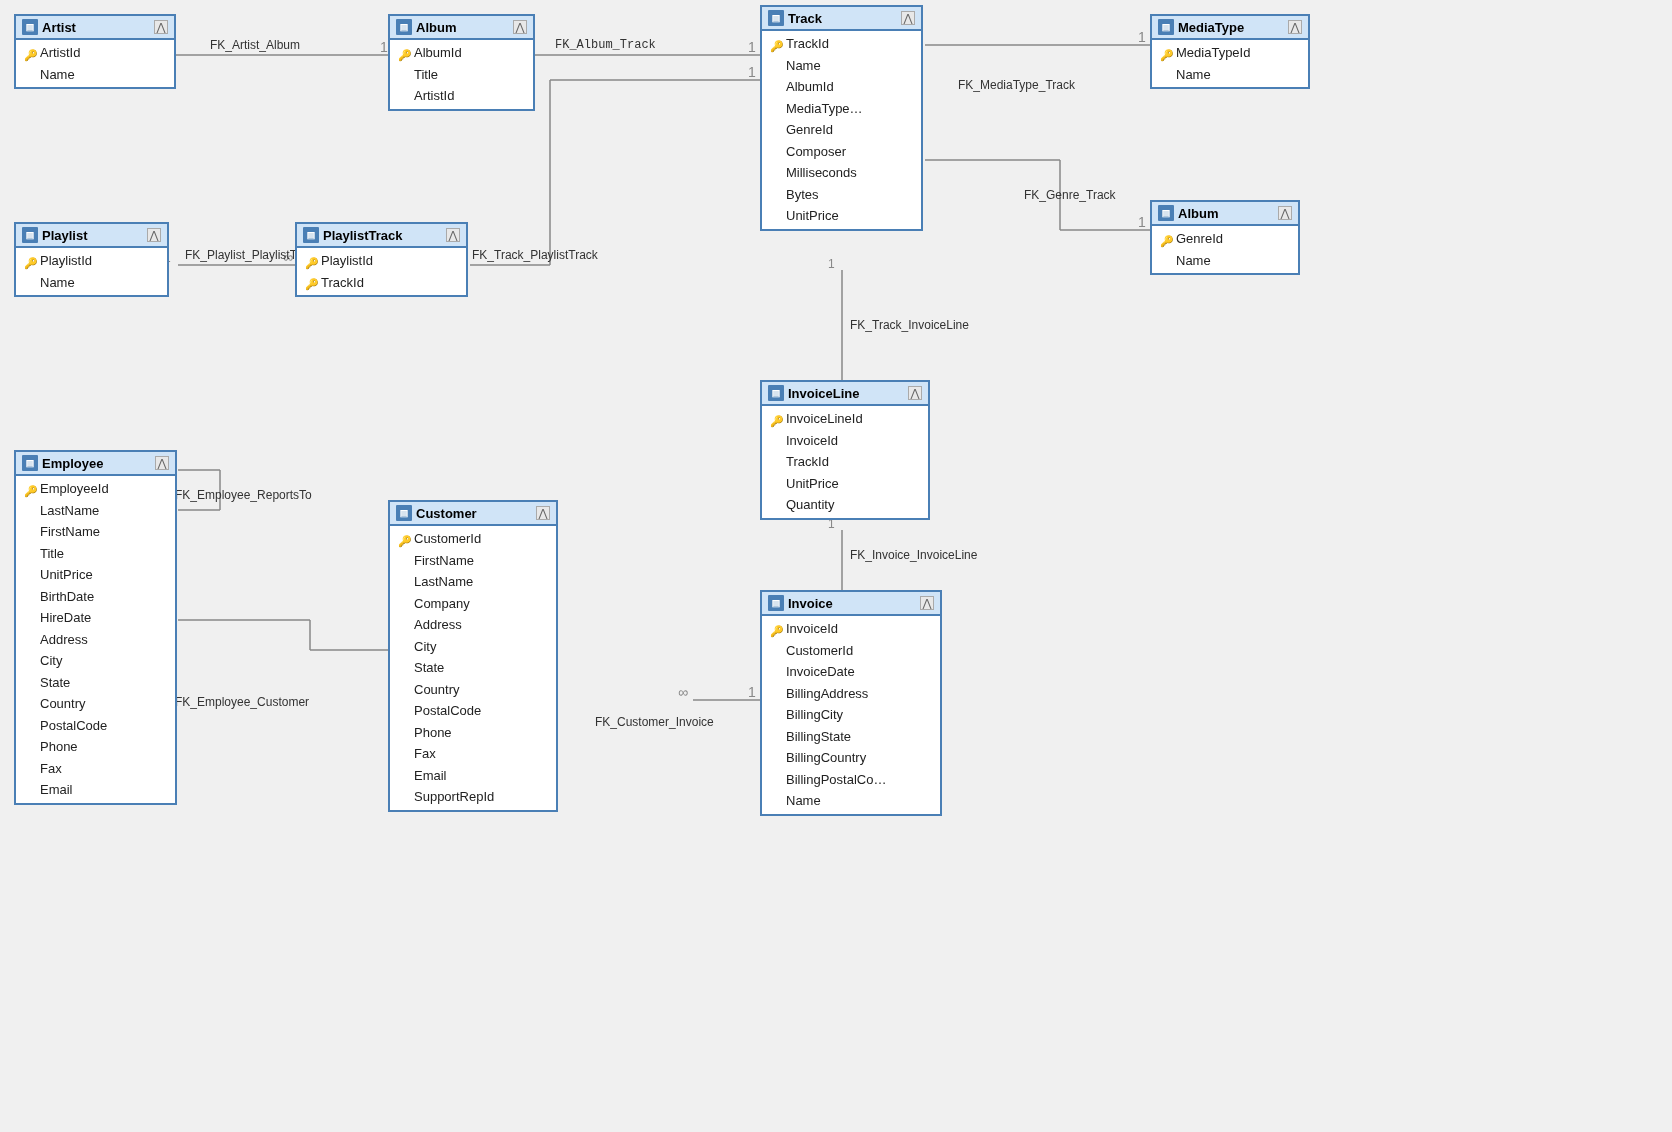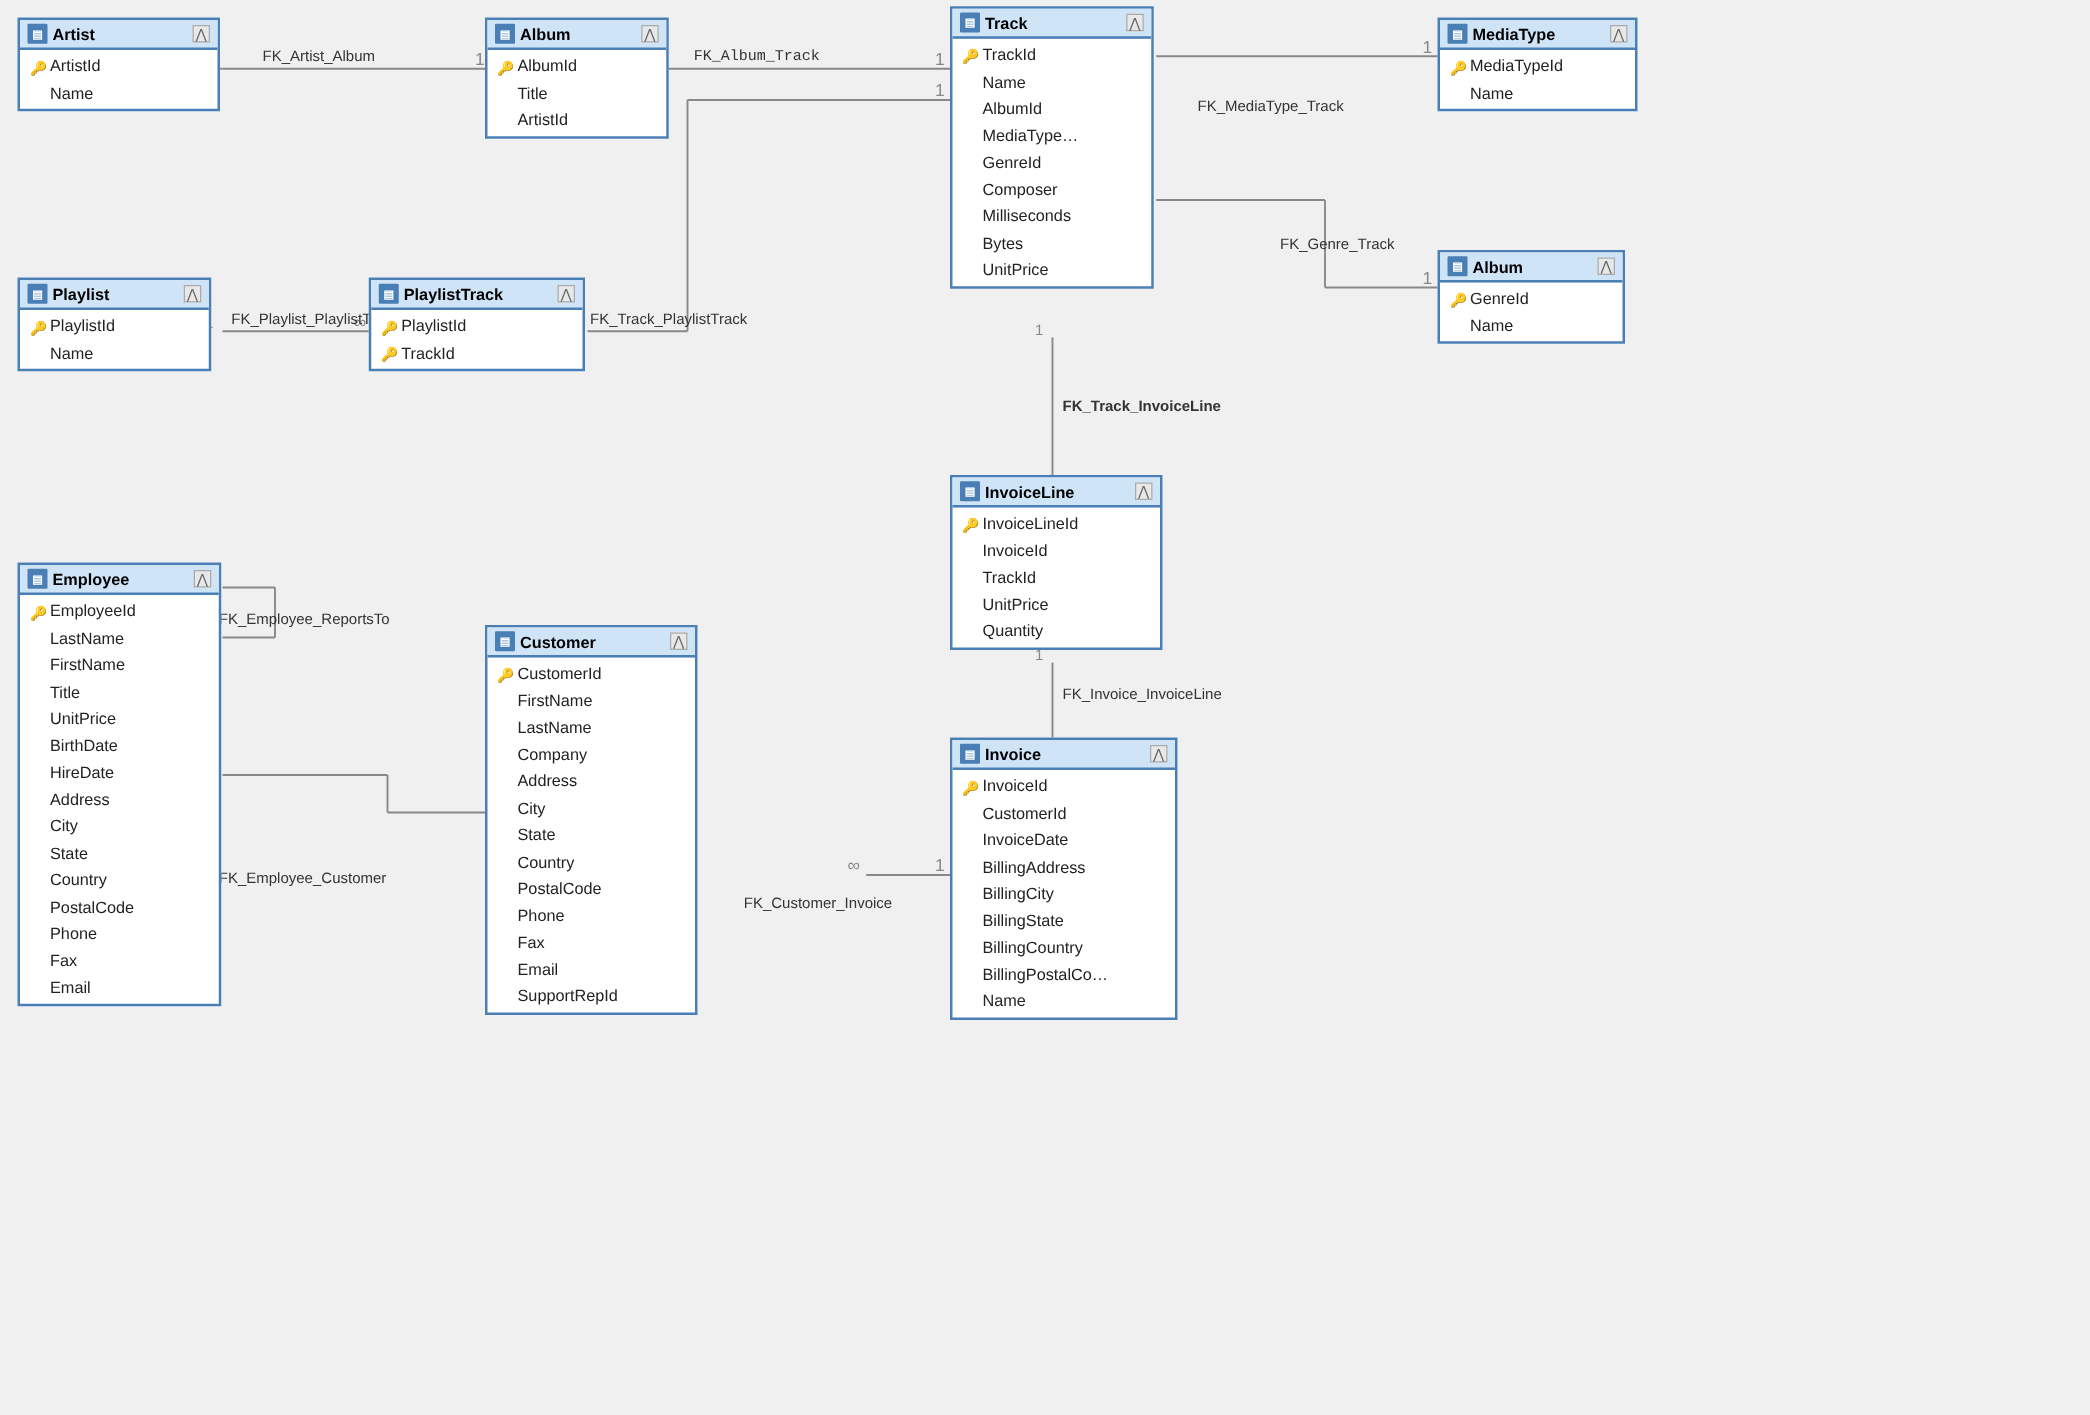--- a/index.html
+++ b/index.html
@@ -162,21 +162,21 @@
     <line x1="310" y1="620" x2="310" y2="650" stroke="#888" stroke-width="1.5"></line>
     <line x1="310" y1="650" x2="390" y2="650" stroke="#888" stroke-width="1.5"></line>
   </svg>
 
   <div class="fk-label" style="left:210px; top:38px;">FK_Artist_Album</div>
   <div class="fk-label" style="left:555px; top:38px;font-family:Liberation Mono, monospace;">FK_Album_Track</div>
   <div class="fk-label" style="left:958px; top:30px;margin-top:48px;">FK_MediaType_Track</div>
   <div class="fk-label" style="left:1024px; top:188px;">FK_Genre_Track</div>
   <div class="fk-label" style="left:185px; top:248px;">FK_Playlist_PlaylistTrack</div>
   <div class="fk-label" style="left:472px; top:248px;">FK_Track_PlaylistTrack</div>
-  <div class="fk-label" style="left:850px; top:318px;font-weight:bold;">FK_Track_InvoiceLine</div>
+  <div class="fk-label" style="left:850px; top:318px;">FK_Track_InvoiceLine</div>
   <div class="fk-label" style="left:850px; top:548px;">FK_Invoice_InvoiceLine</div>
   <div class="fk-label" style="left:595px; top:715px;">FK_Customer_Invoice</div>
   <div class="fk-label" style="left:175px; top:488px;text-align:right;">FK_Employee_ReportsTo</div>
   <div class="fk-label" style="left:175px; top:695px;text-align:center;">FK_Employee_Customer</div>
 
   <div class="table-box" style="left:14px; top:14px; width:162px;">
     <div class="table-header">
       <div class="table-header-left">
         <span class="table-icon">▤</span>
         <span>Artist</span>

